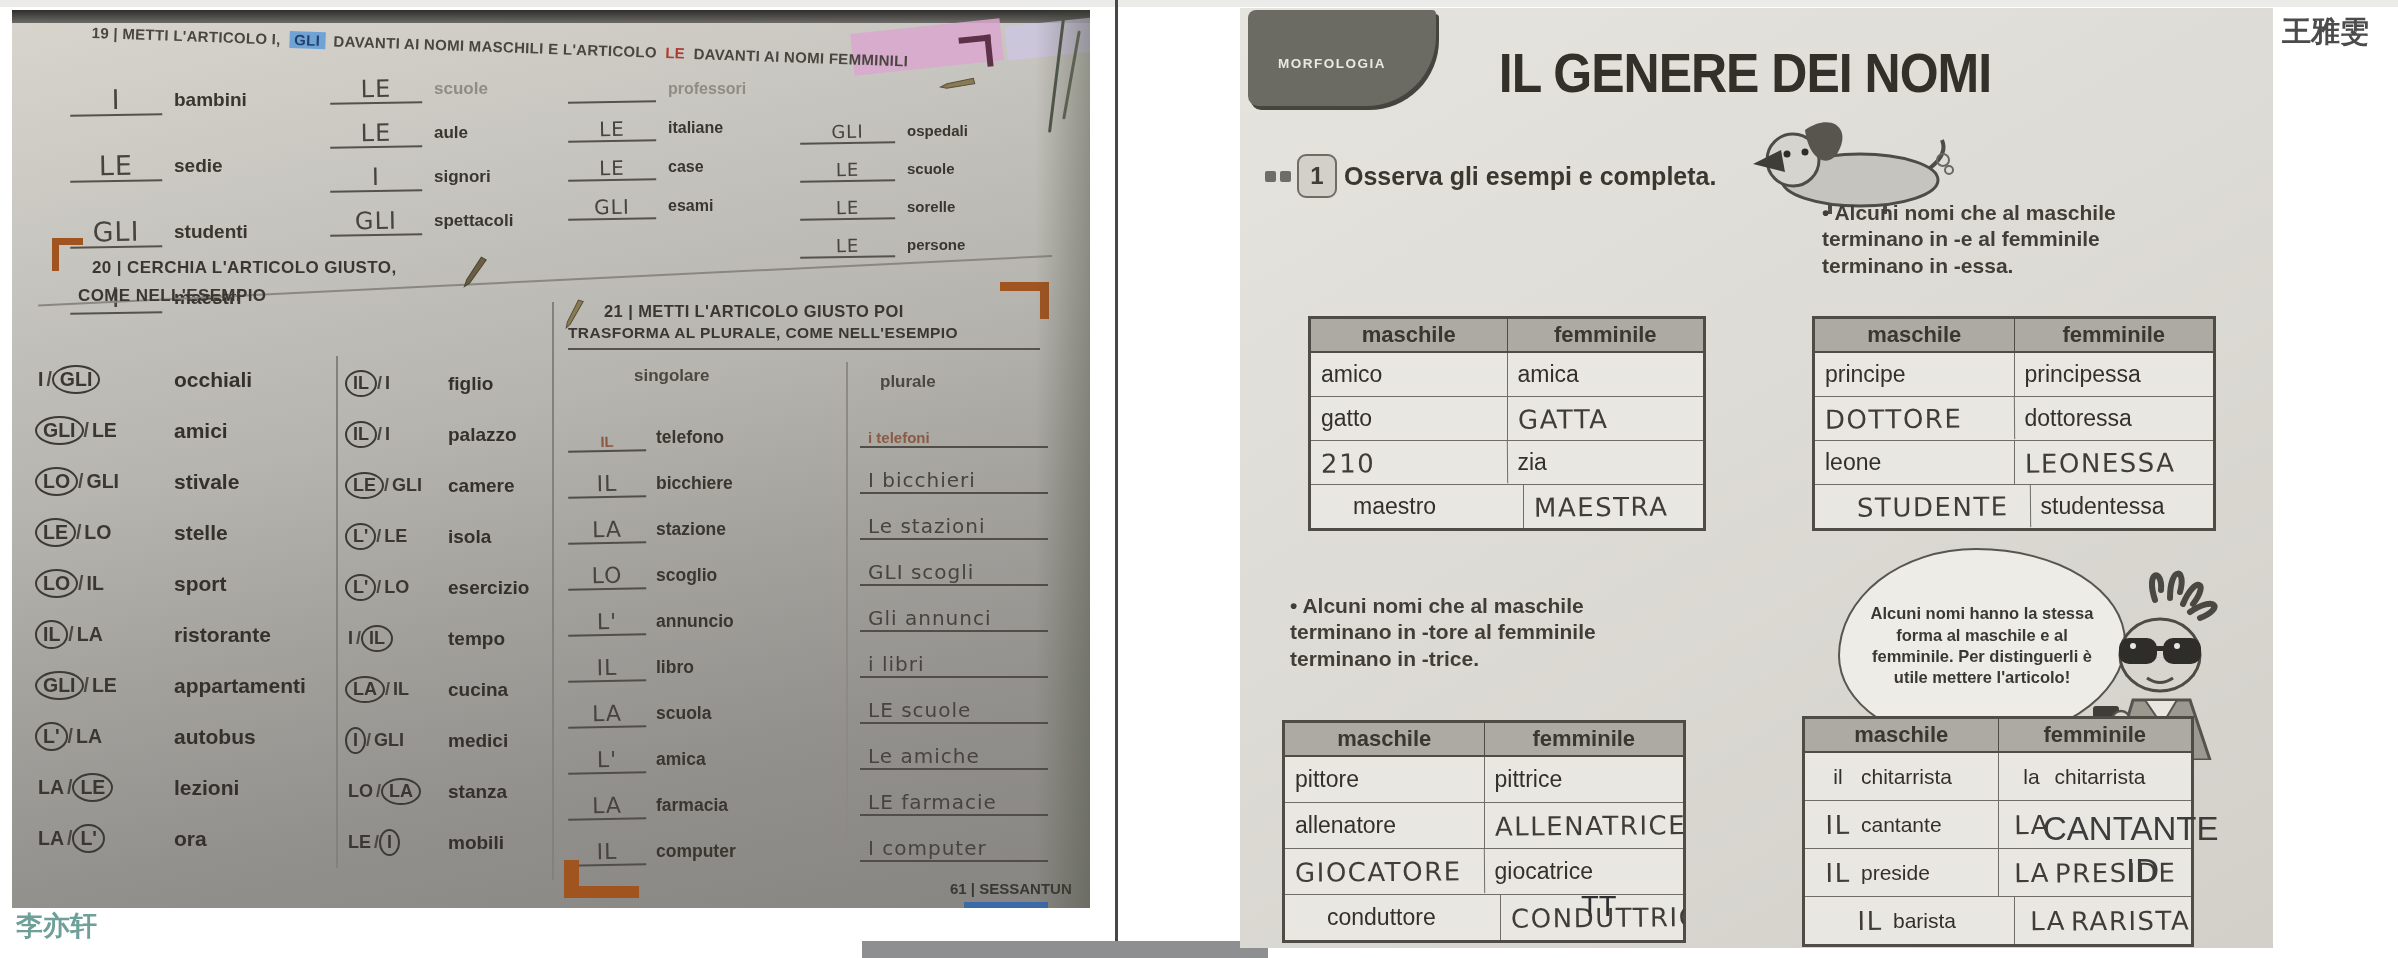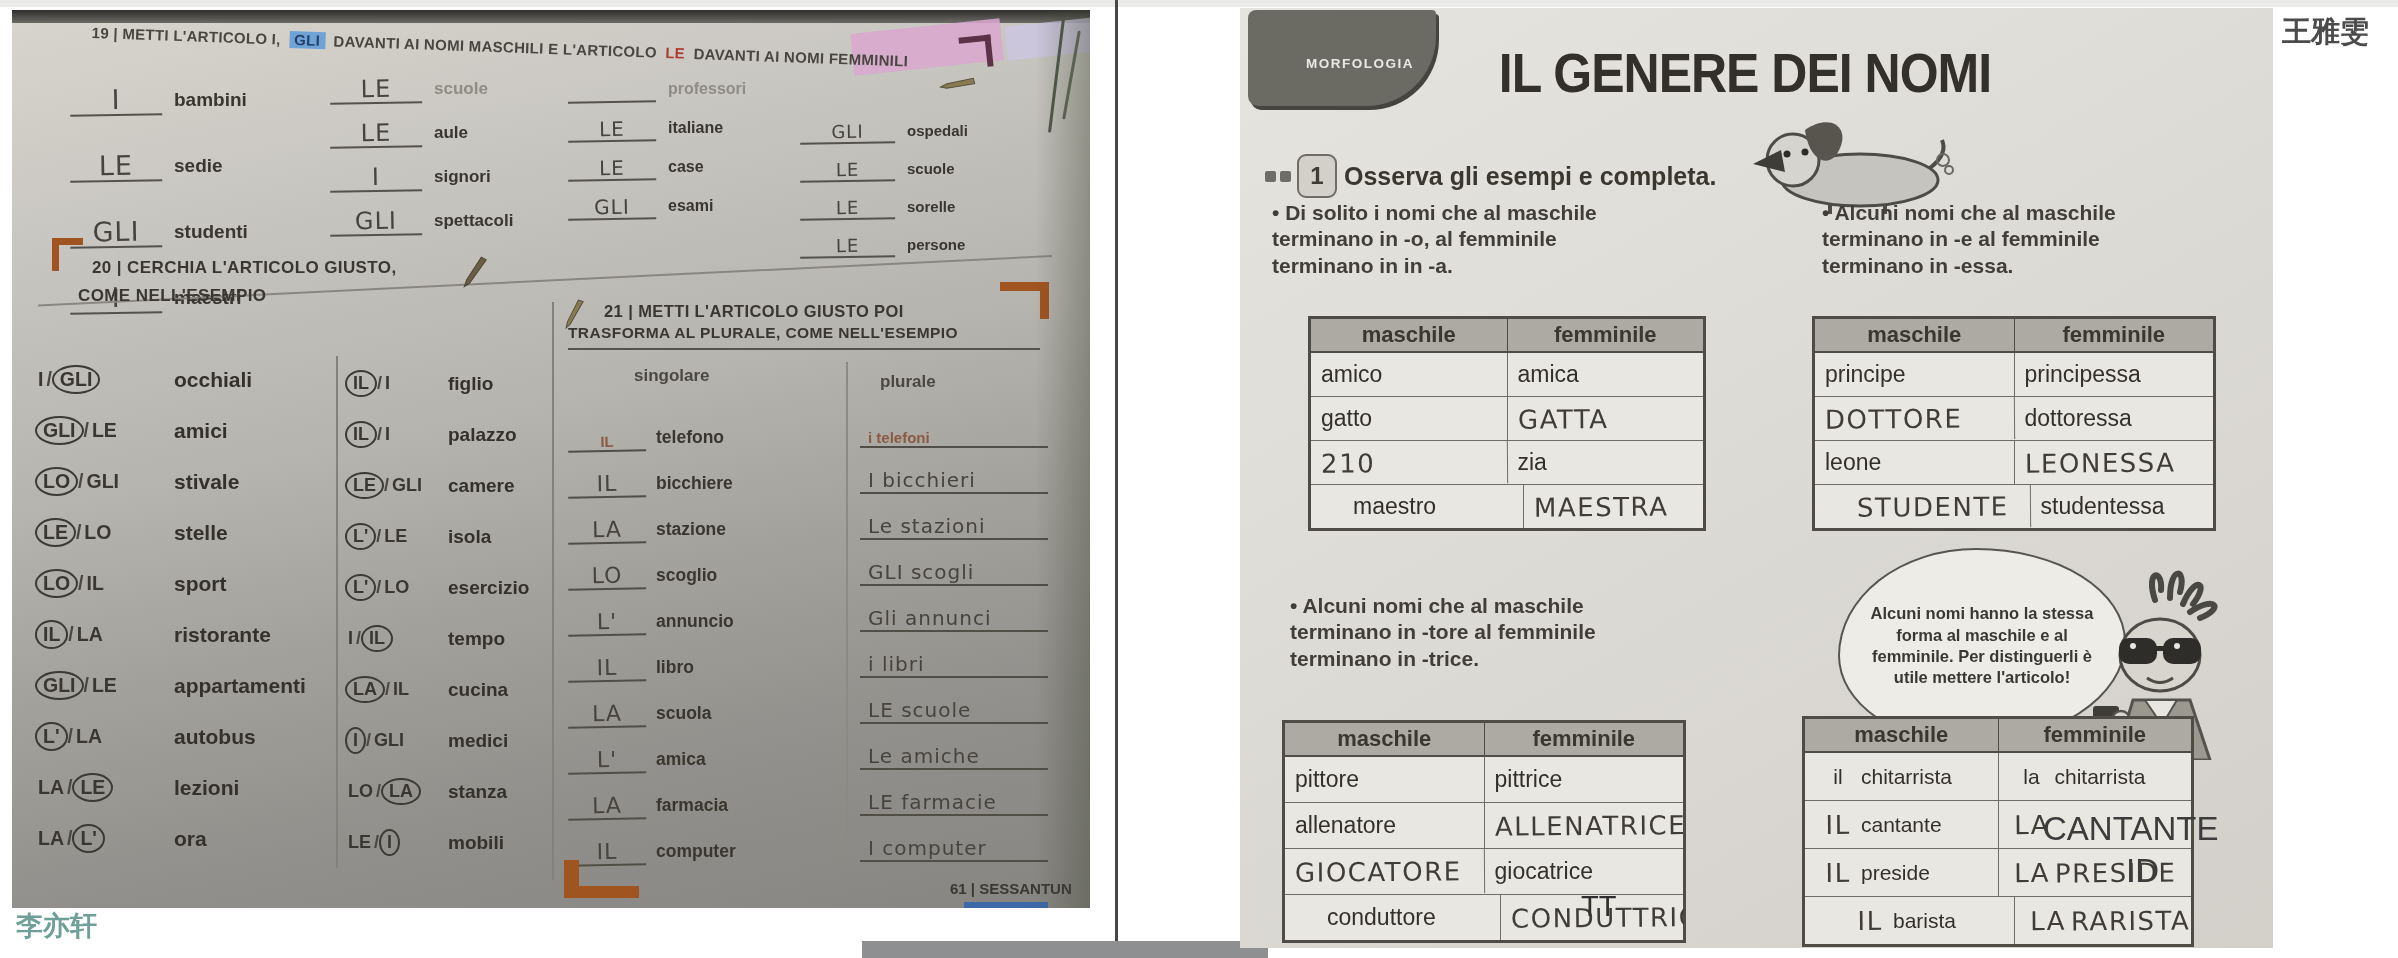--- a/index.html
+++ b/index.html
@@ -86,21 +86,21 @@
   .divider{left:1115px;top:0;width:3px;height:958px;background:#474747;}
   .name-left{left:16px;top:908px;font-size:27px;color:#6e9f98;font-weight:600;}
   .name-right{left:2282px;top:12px;font-size:29px;color:#4b4b4b;font-weight:600;}
   .bottom-bar{left:862px;top:941px;width:406px;height:17px;background:#8d8f91;}
 
   
   .photo-right{left:1240px;top:8px;width:1033px;height:940px;overflow:hidden;
     background:linear-gradient(150deg,#e6e4df 0%,#dddbd5 45%,#d2d0c9 100%);}
   .morf-tab{left:8px;top:2px;width:188px;height:96px;background:#6b6a63;
     border-radius:8px 4px 70px 10px;box-shadow:3px 4px 0 #45443f;}
-  .morf-label{left:38px;top:48px;color:#e9e8e3;font-size:13.5px;font-weight:700;letter-spacing:1.5px;margin-left:28px;}
+  .morf-label{left:38px;top:48px;color:#e9e8e3;font-size:13.5px;font-weight:700;letter-spacing:1.5px;}
   .rtitle{left:240px;top:36px;width:530px;text-align:center;font-size:50px;font-weight:700;color:#33302a;
     transform:scaleY(1.12);letter-spacing:-1px;}
   .task-squares span{display:inline-block;width:11px;height:11px;background:#6e6d66;border-radius:2px;margin-right:4px;}
   .task-squares{left:25px;top:160px;}
   .badge{left:57px;top:146px;width:36px;height:40px;background:#d2d0c9;border:2.5px solid #6e6c65;border-radius:9px;
     text-align:center;line-height:40px;font-size:24px;font-weight:700;color:#403d37;}
   .task-text{left:104px;top:154px;font-size:25px;font-weight:700;color:#3a372f;}
   .rule{font-size:21px;font-weight:700;color:#413e37;line-height:1.25;}
   .rule1{left:32px;top:192px;width:348px;}
   .rule2{left:582px;top:192px;width:352px;}
@@ -505,21 +505,20 @@
     <path d="M195 60 q 18 -14 12 -28" fill="none" stroke="#4e4c46" stroke-width="4"></path>
     <path d="M95 96 l0 10 M150 96 l0 10" stroke="#4e4c46" stroke-width="4"></path>
     <circle cx="208" cy="52" r="6" fill="none" stroke="#6b6963" stroke-width="2"></circle>
     <circle cx="214" cy="62" r="4" fill="none" stroke="#6b6963" stroke-width="2"></circle>
   </svg>
 
   <div class="abs task-squares"><span></span><span></span></div>
   <div class="abs badge">1</div>
   <div class="abs task-text">Osserva gli esempi e completa.</div>
 
-  <div class="abs rule rule1">• Di solito i nomi che al maschile terminano in -o, al femminile terminano in in -a.</div>
   <div class="abs rule rule2">• Alcuni nomi che al maschile terminano in -e al femminile terminano in -essa.</div>
   <div class="abs rule rule3">• Alcuni nomi che al maschile terminano in -tore al femminile terminano in -trice.</div>
 
   <div class="rtable t1">
     <div class="thead">
       <span>maschile</span>
       <span>femminile</span>
     </div>
     <div>
 

